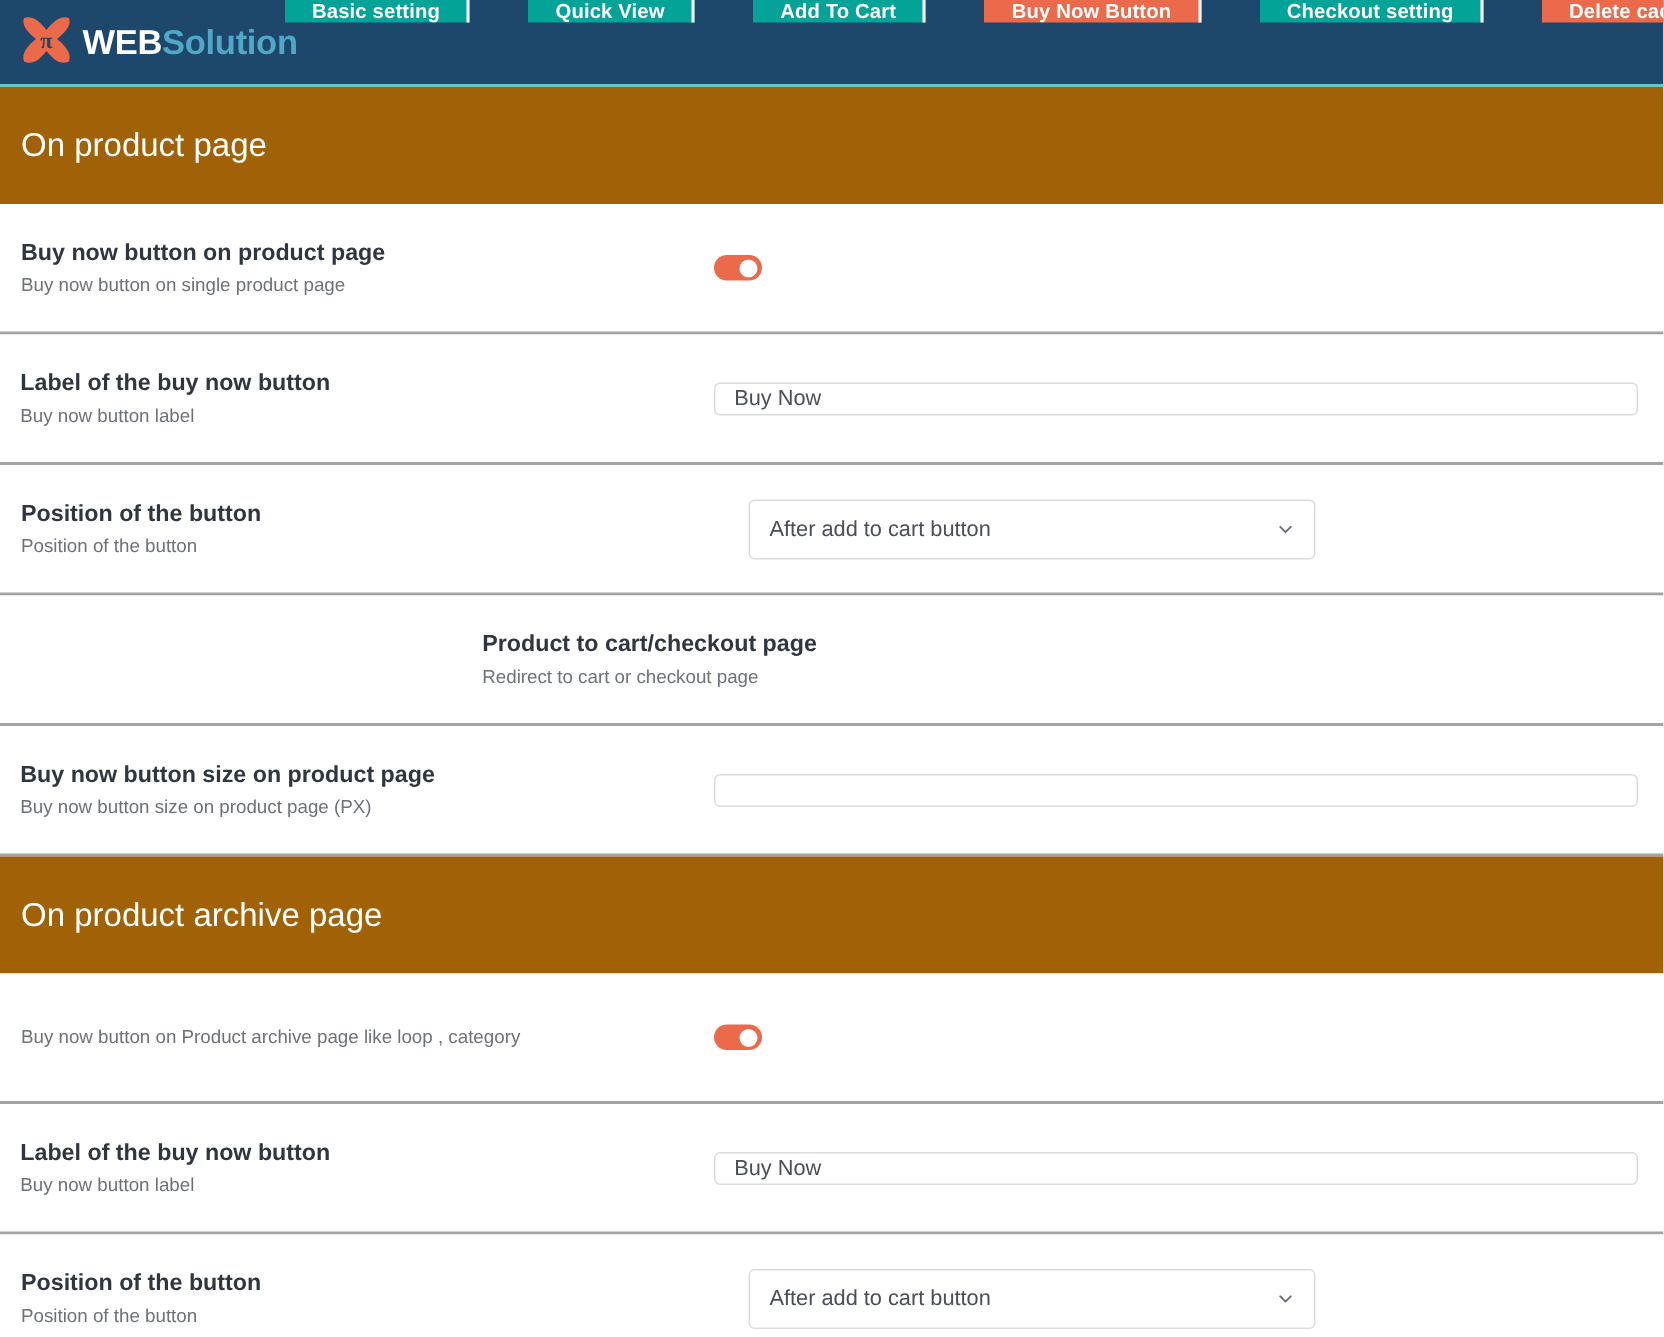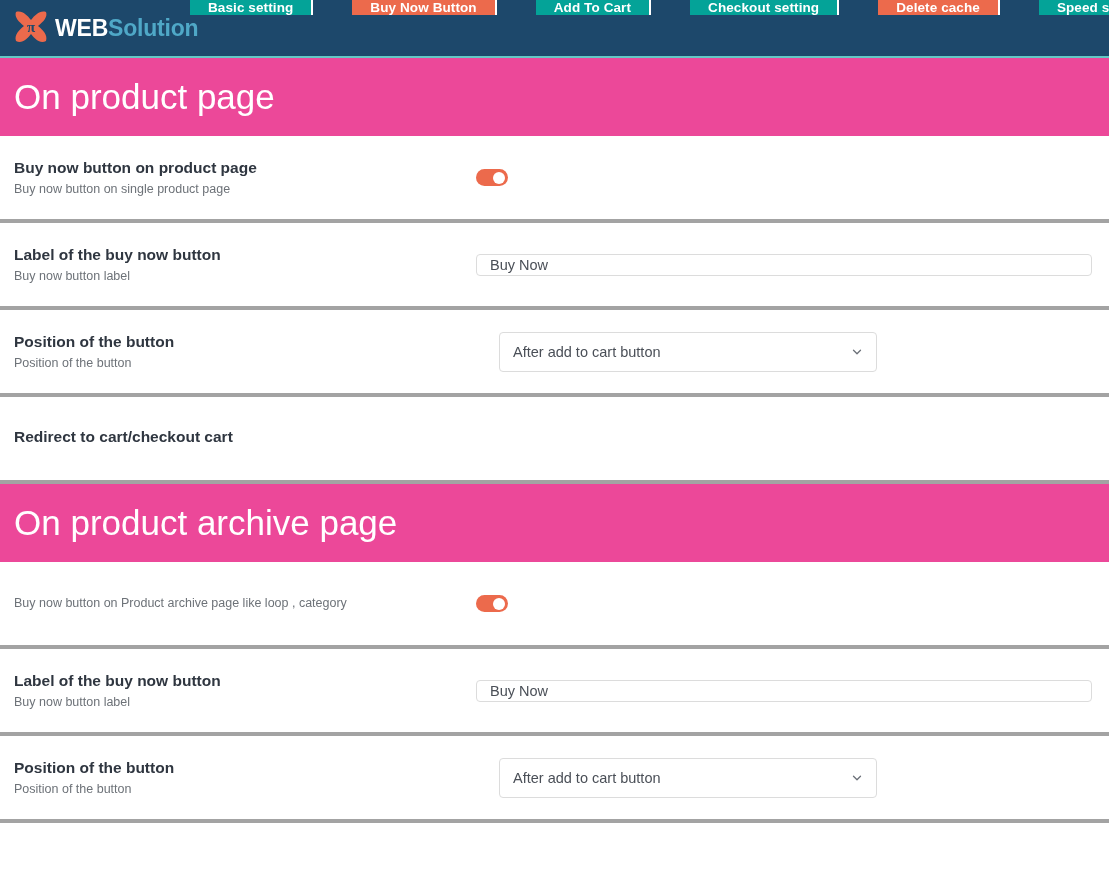--- a/index.html
+++ b/index.html
@@ -72,39 +72,40 @@
   }
   .nav-item.active { background: #ec6a4c; }
   .nav-item.danger { background: #ec6a4c; }
   .nav-filler {
     flex: 1 1 auto;
     background: #1d486b;
   }
 
   
   .section-header {
-    background: #ec4899;
+    background: #a16207;
     color: #ffffff;
-    font-size: 35px;
+    font-size: 22px;
     font-weight: normal;
     padding: 22px 0 22px 14px;
     line-height: 1.15;
     height: 78px;
     display: flex;
     align-items: center;
   }
 
   
   .row {
     display: flex;
     align-items: center;
     min-height: 87px;
-    border-bottom: 4px solid #a3a3a3;
+    border-bottom: 2px solid #a3a3a3;
     padding: 0 18px 0 14px;
     background: #ffffff;
+    justify-content: center;
   }
   .row-label {
     width: 462px;
     flex: 0 0 462px;
     padding-right: 14px;
   }
   .row-title {
     font-size: 15.5px;
     font-weight: bold;
     color: #2f3640;
@@ -199,25 +200,28 @@
       </svg>
     </div>
     <div class="brand-text">
       <span class="web">WEB</span><span class="sol">Solution</span>
     </div>
   </div>
   <div class="nav" id="nav-tabs">
       <div class="nav-item">
         <span>Basic setting</span>
       </div>
+      <div class="nav-item">
+        <span>Quick View</span>
+      </div>
+      <div class="nav-item">
+        <span>Add To Cart</span>
+      </div>
       <div class="nav-item active">
         <span>Buy Now Button</span>
-      </div>
-      <div class="nav-item">
-        <span>Add To Cart</span>
       </div>
       <div class="nav-item">
         <span>Checkout setting</span>
       </div>
       <div class="nav-item danger">
         <span>Delete cache</span>
       </div>
       <div class="nav-item">
         <span>Speed setting</span>
       </div>
@@ -260,21 +264,31 @@
           <span class="select-caret">
             <svg width="14" height="14" viewBox="0 0 24 24" fill="none" stroke="currentColor" stroke-width="2.2" stroke-linecap="round" stroke-linejoin="round">
               <polyline points="6 9 12 15 18 9"></polyline>
             </svg>
           </span>
         </div>
       </div>
     </div>
     <div class="row">
       <div class="row-label">
-        <div class="row-title">Redirect to cart/checkout cart</div>
+        <div class="row-title">Product to cart/checkout page</div>
+        <div class="row-desc">Redirect to cart or checkout page</div>
+      </div>
+    </div>
+    <div class="row">
+      <div class="row-label">
+        <div class="row-title">Buy now button size on product page</div>
+        <div class="row-desc">Buy now button size on product page (PX)</div>
+      </div>
+      <div class="row-control">
+        <input type="text" class="text-input" placeholder="" style="">
       </div>
     </div>
     <div class="section-header">
       <span>On product archive page</span>
     </div>
     <div class="row">
       <div class="row-label">
         <div class="row-desc">Buy now button on Product archive page like loop , category</div>
       </div>
       <div class="row-control">

